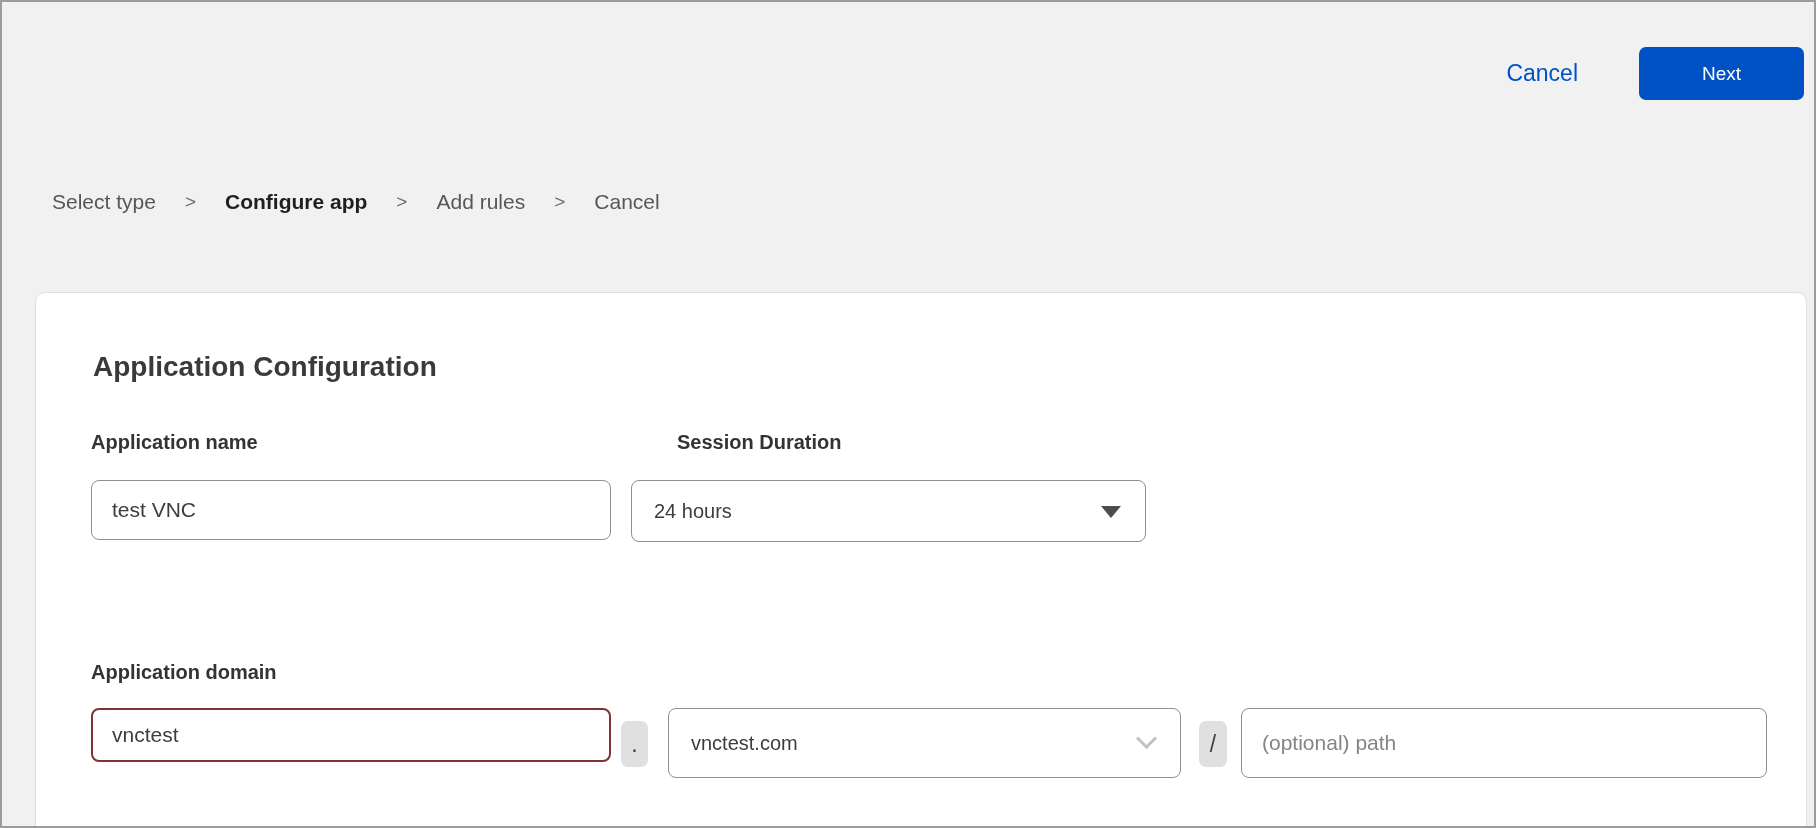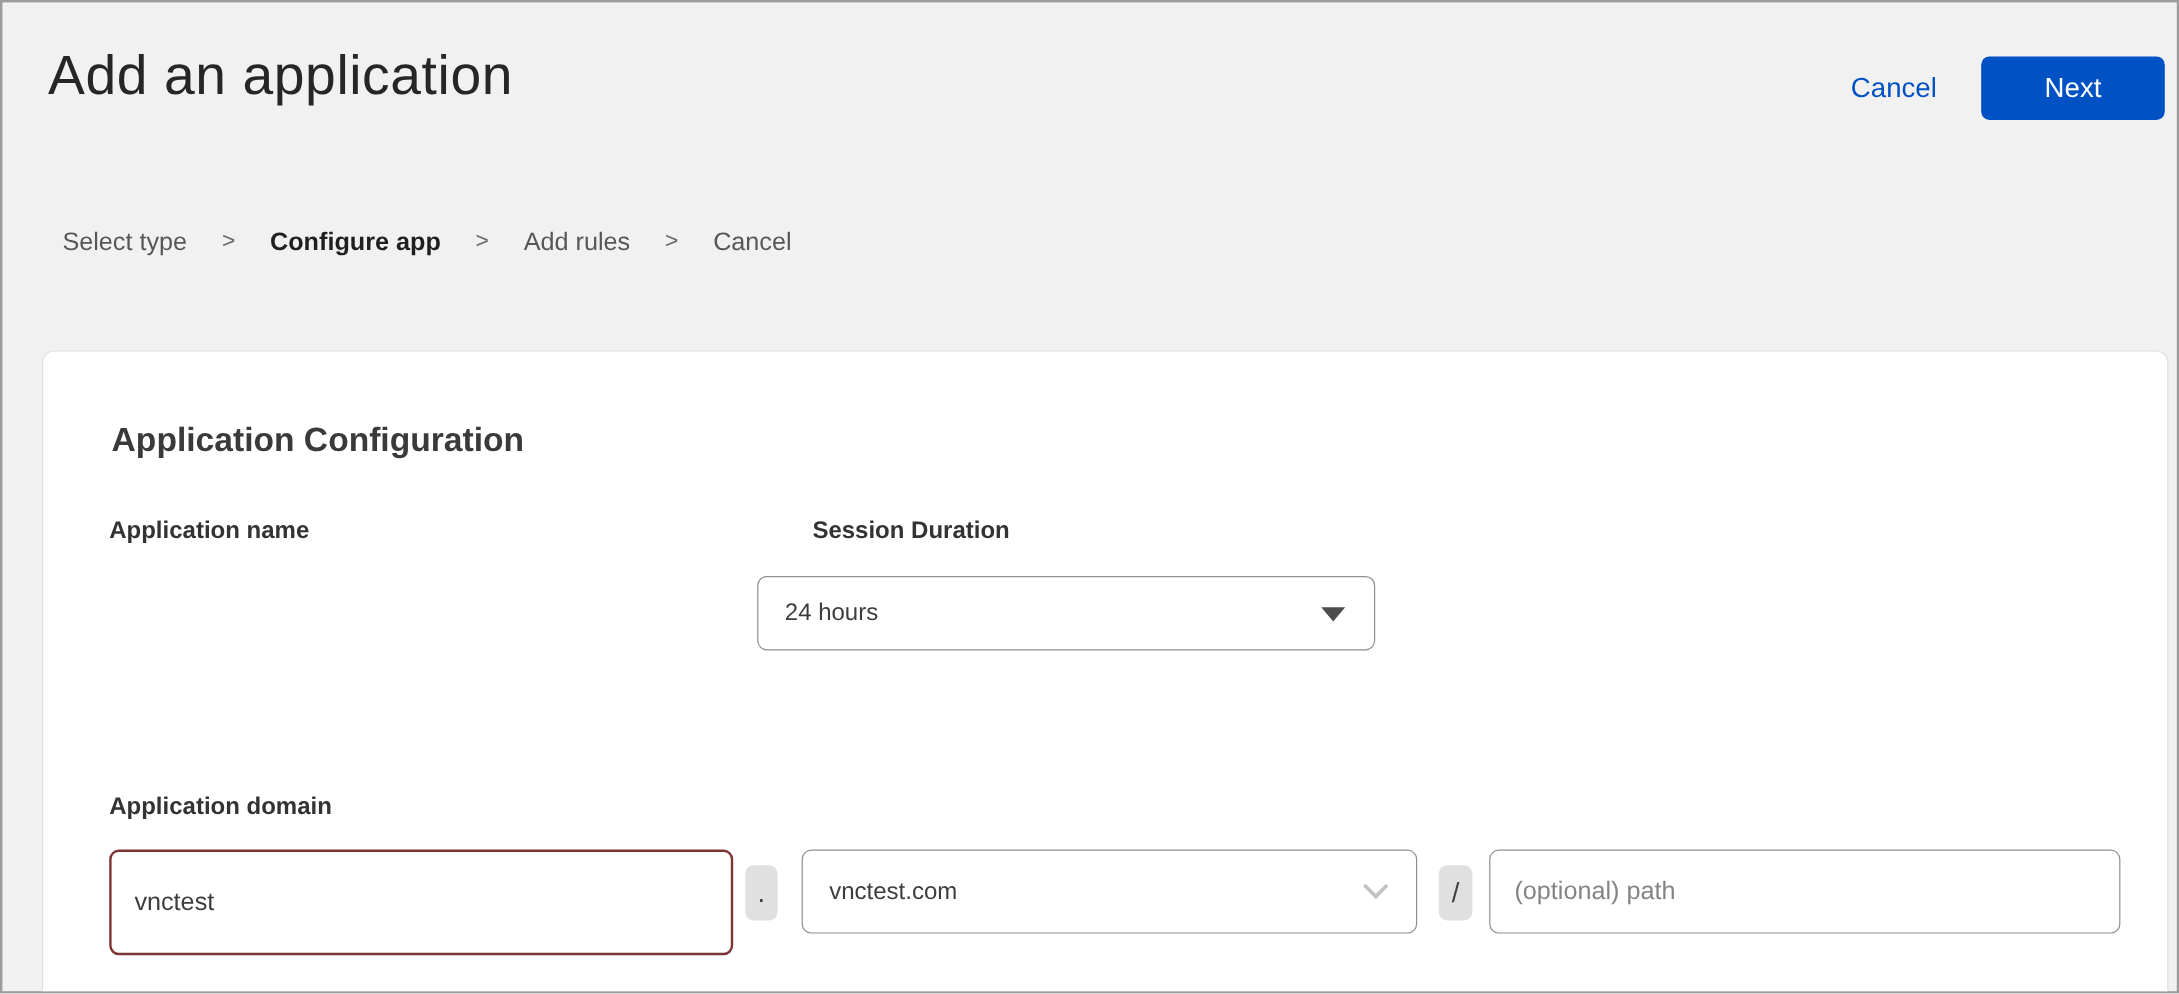--- a/index.html
+++ b/index.html
@@ -21,25 +21,25 @@
     color:#262626; line-height:52px;
   }
   .header-actions {
     position:absolute; top:45px; right:10px; height:53px;
     display:flex; align-items:center; gap:37px;
   }
   .cancel-link {
     color:#0051c3; font-size:23px; text-decoration:none; cursor:pointer;
   }
   .next-btn {
-    width:153px; height:53px;
+    width:165px; height:53px;
     background:#0051c3; color:#ffffff;
     border:none; border-radius:7px;
     font-family:"Liberation Sans", sans-serif;
-    font-size:23px; cursor:pointer;
+    font-size:19px; cursor:pointer;margin-left:24px;
   }
 
   
   .breadcrumb {
     position:absolute; left:50px; top:188px;
     display:flex; align-items:center; gap:29px;
     font-size:21px; color:#575757;
   }
   .breadcrumb .step { cursor:pointer; }
   .breadcrumb .step.active { color:#1f1f1f; font-weight:700; }
@@ -92,21 +92,21 @@
   .caret-down {
     position:absolute; right:24px; top:50%; margin-top:-5px;
     width:0; height:0;
     border-left:10px solid transparent;
     border-right:10px solid transparent;
     border-top:12px solid #4d4d4d;
   }
 
   
   .input-subdomain {
-    left:55px; top:415px; width:520px; height:88px;
+    left:55px; top:415px; width:520px; height:54px;
     border:2px solid #7d3434; padding:0 19px;
   }
   .sep-box {
     position:absolute; top:428px;
     width:27px; height:46px;
     background:#e0e0e0; border-radius:7px;
     display:flex; align-items:center; justify-content:center;
     font-size:23px; color:#3f3f3f;
   }
   .sep-dot   { left:585px; }
@@ -119,21 +119,20 @@
     border-bottom:3px solid #c2c2c2;
     transform:rotate(45deg);
   }
   .input-path { left:1205px; top:415px; width:526px; height:70px; }
 </style>
 </head>
 <body>
 
 <div class="page">
 
-  <h1 class="page-title">Add an application</h1>
 
   <div class="header-actions">
     <a class="cancel-link">Cancel</a>
     <button class="next-btn">Next</button>
   </div>
 
   <nav class="breadcrumb">
     <span class="step">Select type</span>
     <span class="sep">&gt;</span>
     <span class="step active">Configure app</span>
@@ -143,20 +142,21 @@
     <span class="step">Cancel</span>
   </nav>
 
   <section class="card">
 
     <h2 class="section-title">Application Configuration</h2>
 
     <label class="field-label lbl-name">Application name</label>
     <label class="field-label lbl-session">Session Duration</label>
 
+    <input class="text-input input-name" type="text" value="test VNC" style="">
 
     <div class="select-box select-session">
       <span>24 hours</span>
       <span class="caret-down"></span>
     </div>
 
     <label class="field-label lbl-domain">Application domain</label>
 
     <input class="text-input input-subdomain" type="text" value="vnctest" style="">
 

